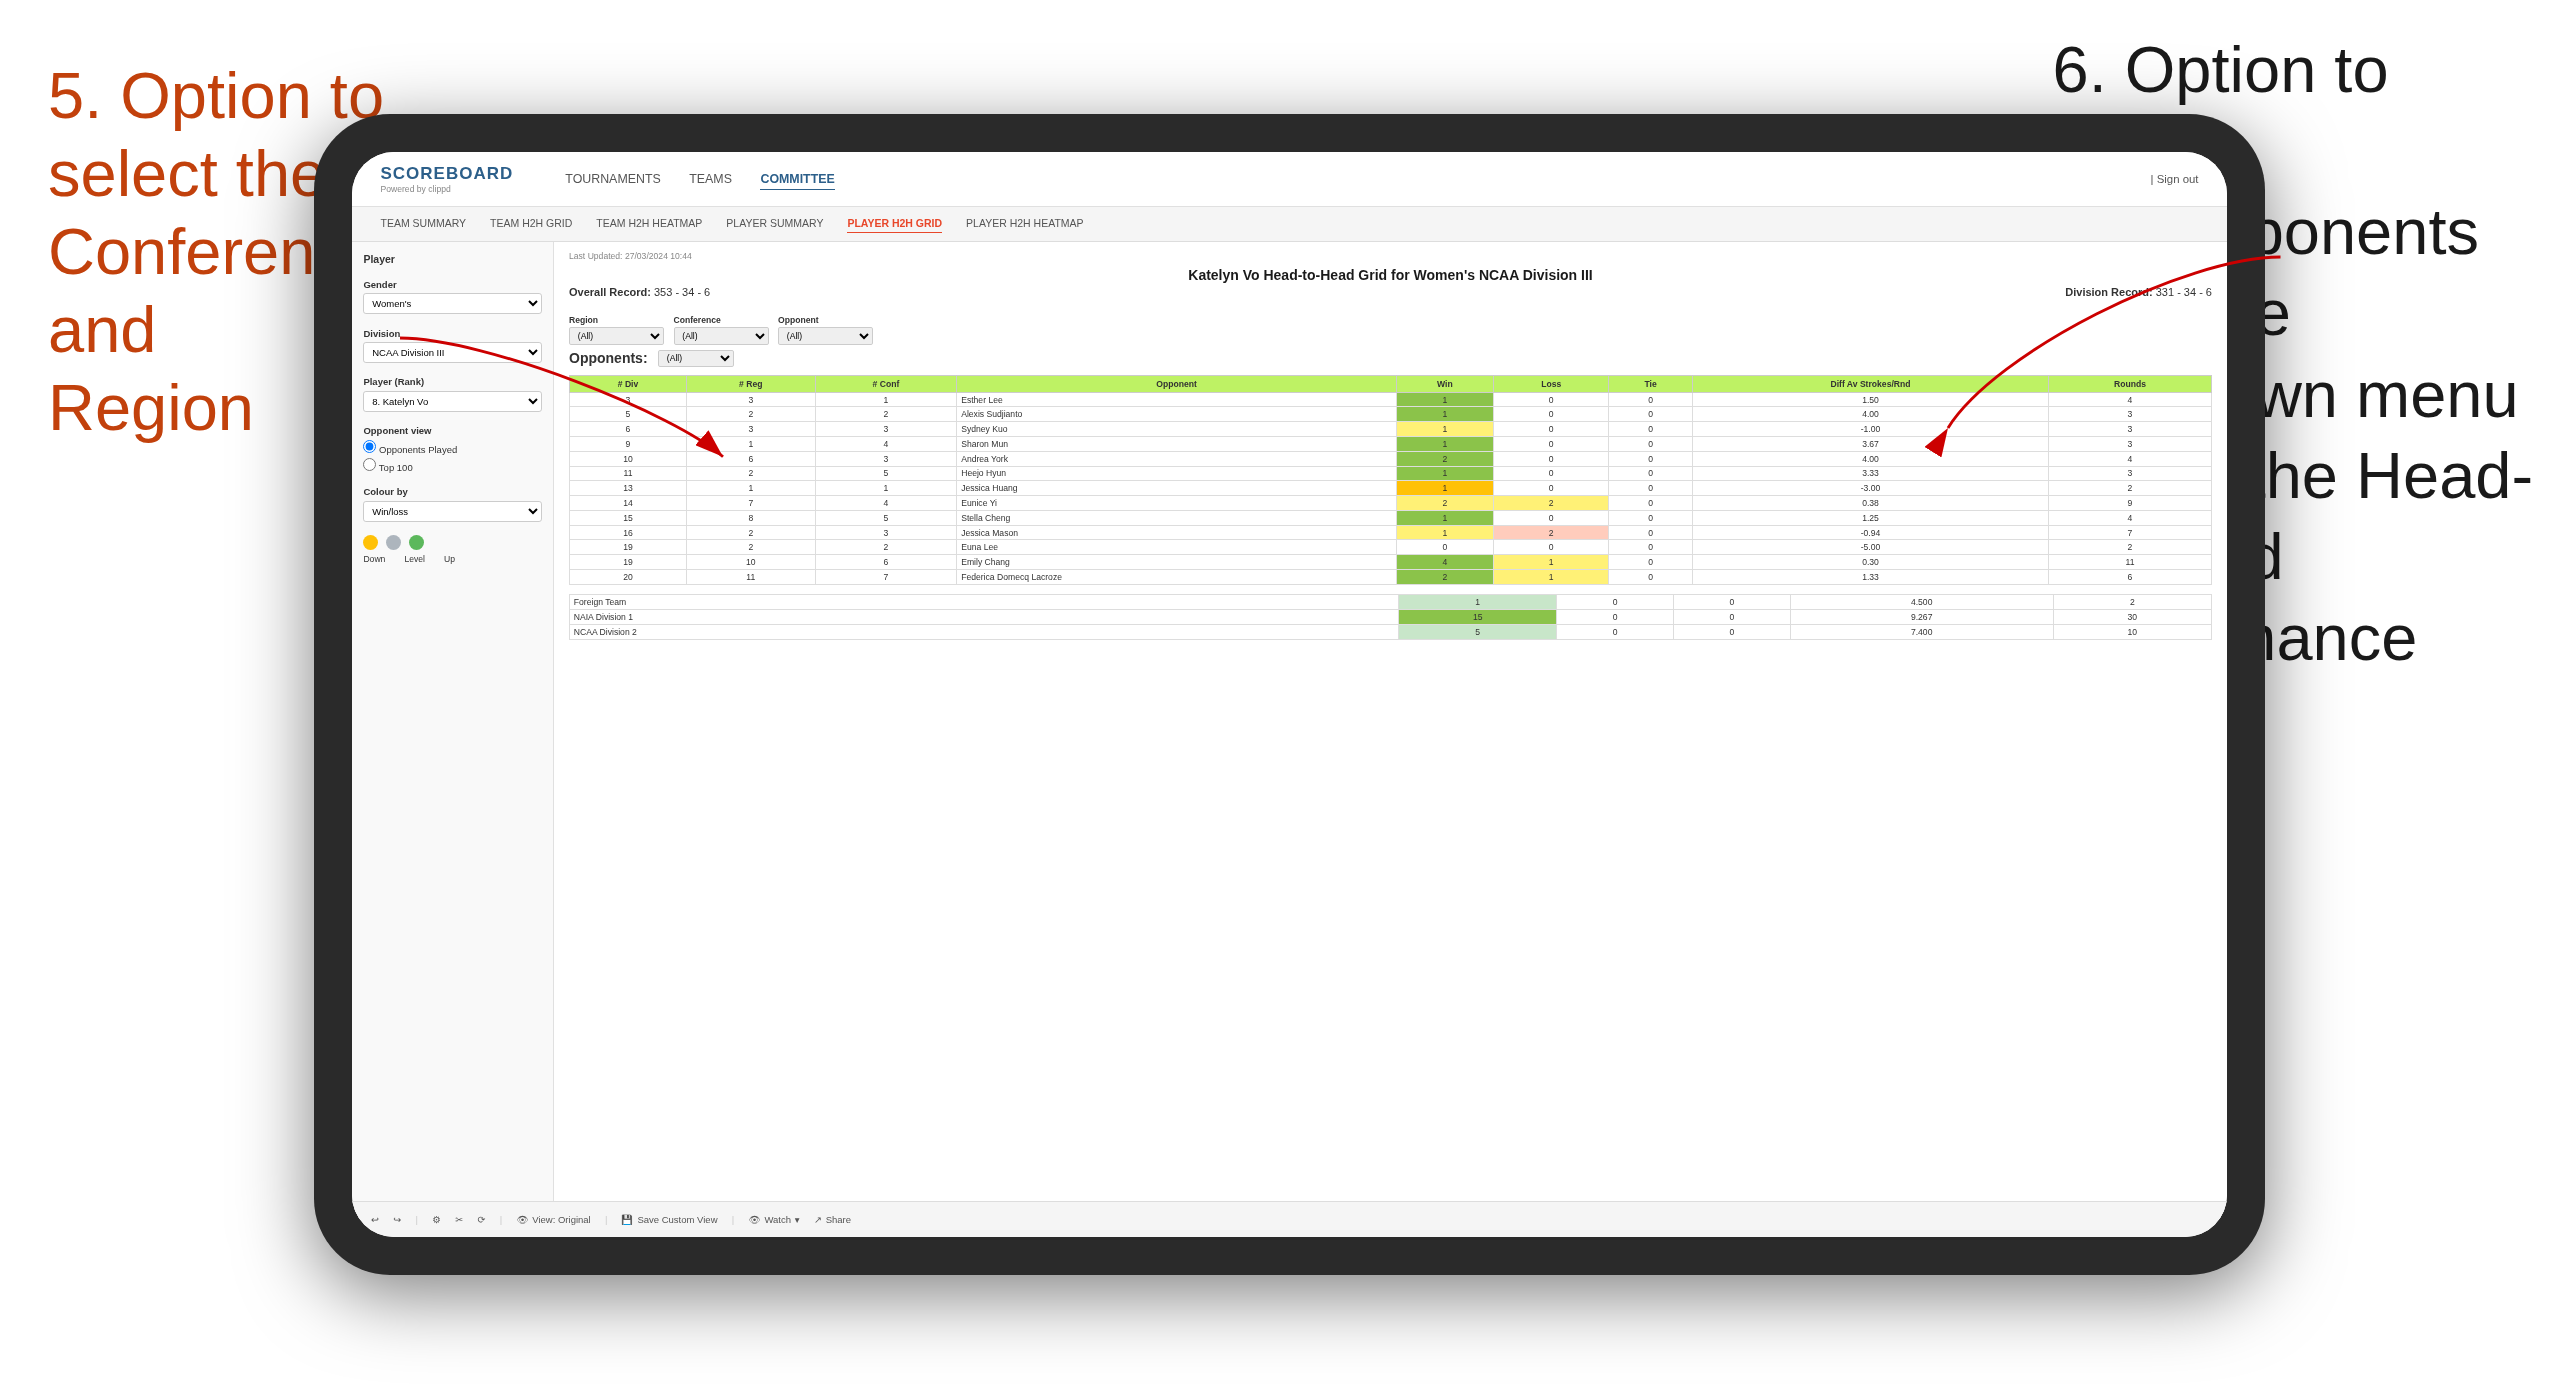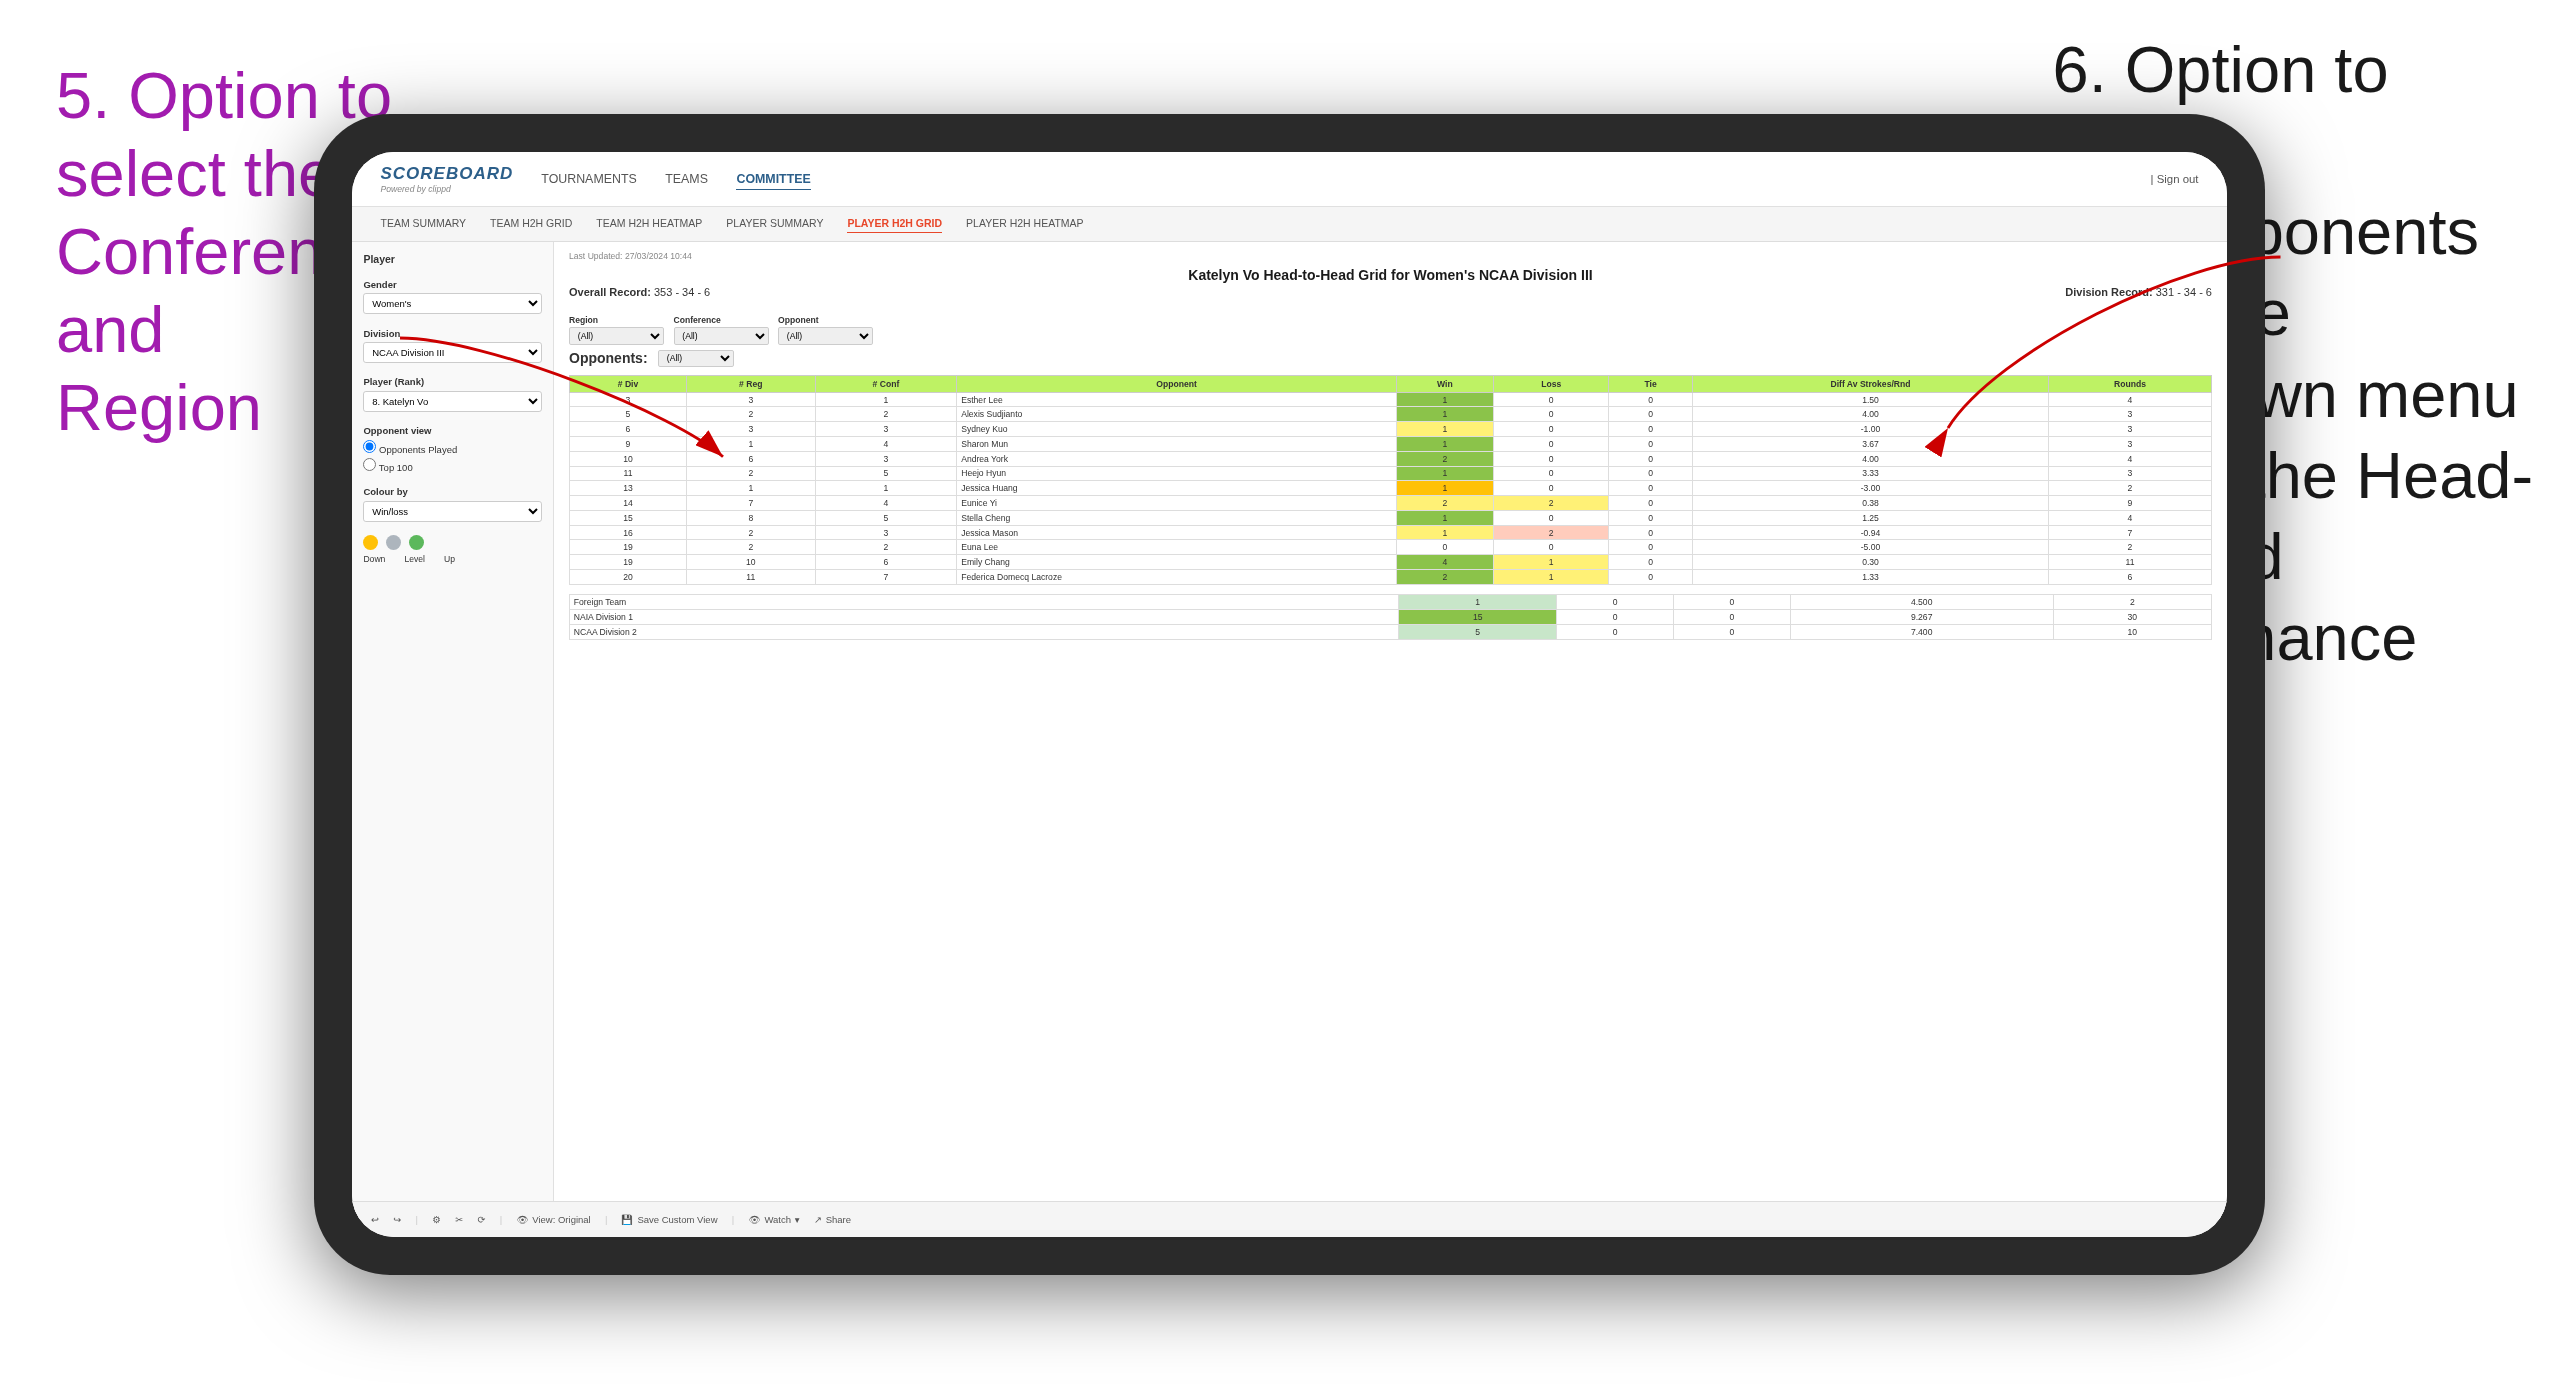--- a/index.html
+++ b/index.html
@@ -9,24 +9,24 @@
       width: 2576px;
       height: 1386px;
       position: relative;
       overflow: hidden;
     }
 
     
     .annotation-left {
       position: absolute;
       top: 57px;
-      left: 56px;
+      left: 48px;
       font-size: 65px;
       font-weight: 400;
-      color: #a21caf;
+      color: #c2410c;
       line-height: 1.2;
       width: 400px;
     }
 
     
     .annotation-right {
       position: absolute;
       top: 28.5px;
       right: 28.5px;
       font-size: 65px;
@@ -66,22 +66,21 @@
       padding: 11.4px 28.5px;
       background: #ffffff;
       border-bottom: 1px solid #e0e0e0;
       height: 55px;
     }
 
     .logo-area {
       display: flex;
       align-items: center;
       gap: 5.7px;
-      margin-right: 28px;
-      font-style: italic;
+      margin-right: 52px;
     }
 
     .logo-text {
       font-size: 17px;
       font-weight: 800;
       color: #2c5f8a;
       letter-spacing: 1px;
     }
 
     .logo-sub {

